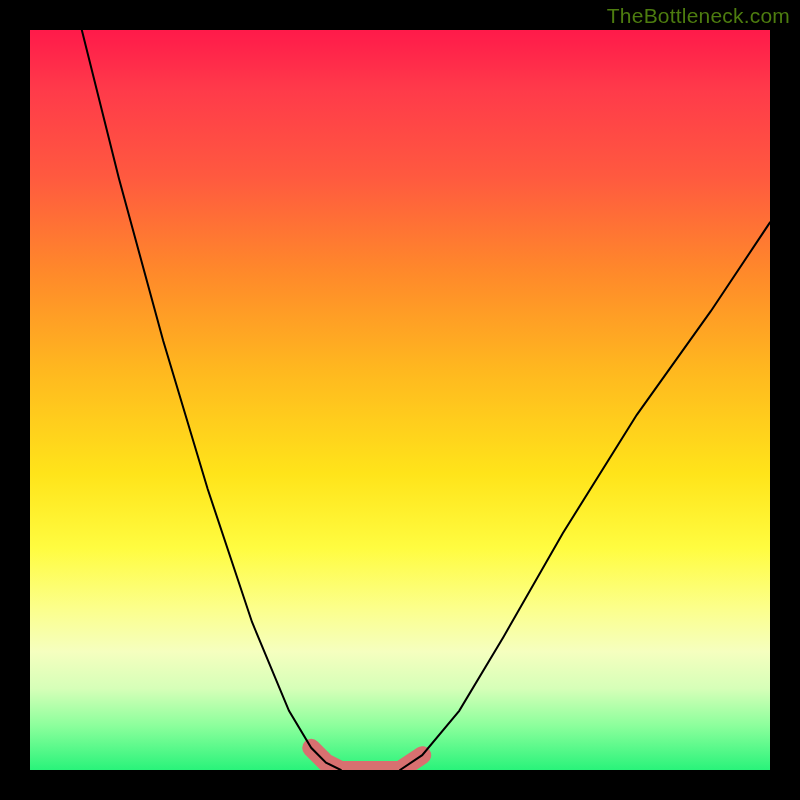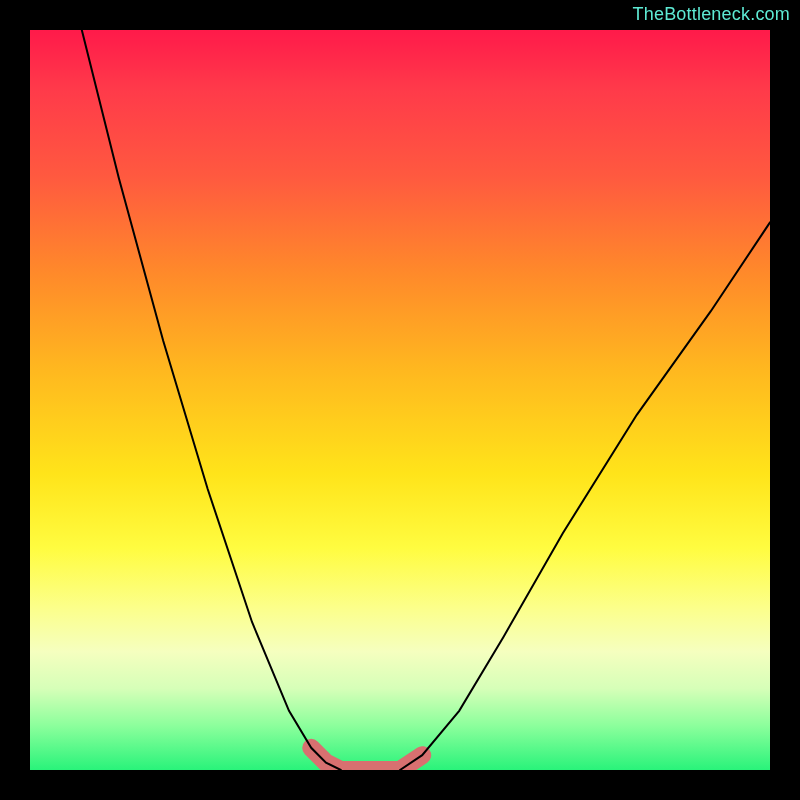--- a/index.html
+++ b/index.html
@@ -16,22 +16,22 @@
     top: 0;
     left: 0;
     width: 800px;
     height: 800px;
     background: #000;
   }
   .watermark {
     position: absolute;
     top: 4px;
     right: 10px;
-    color: #5eead4;
-    font-size: 18px;
+    color: #4d7c0f;
+    font-size: 21px;
     font-weight: 500;
     letter-spacing: 0.2px;
     z-index: 50;
   }
   .plot {
     position: absolute;
     top: 30px;
     left: 30px;
     width: 740px;
     height: 740px;

